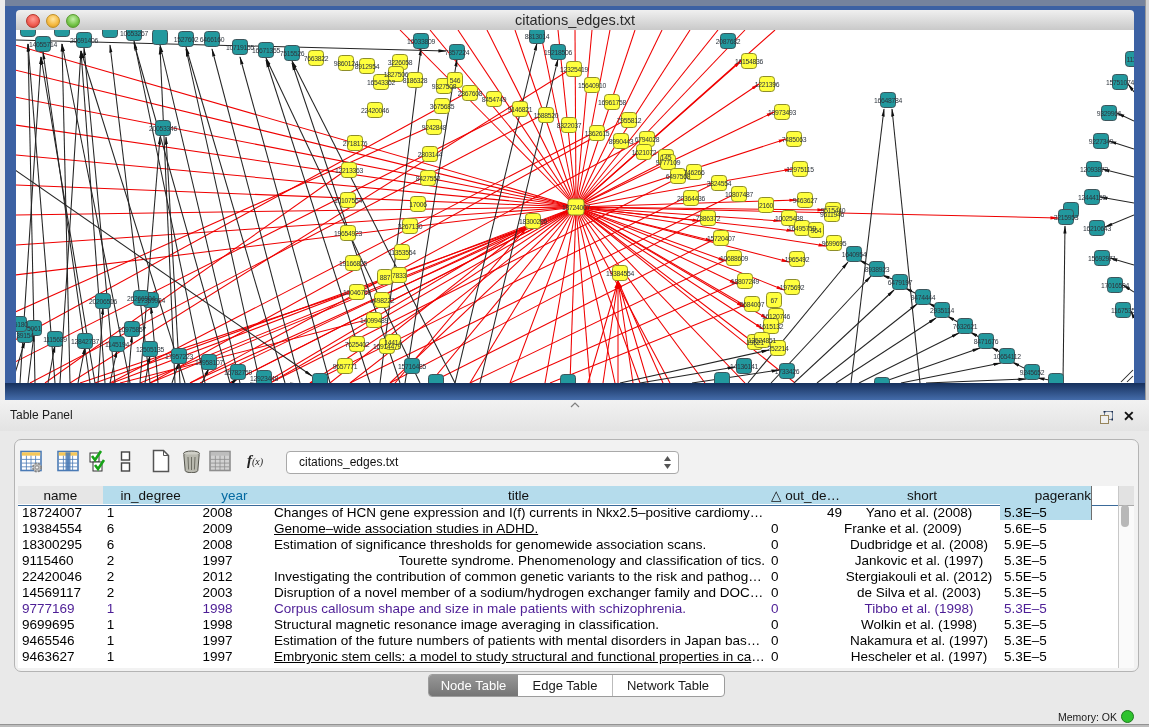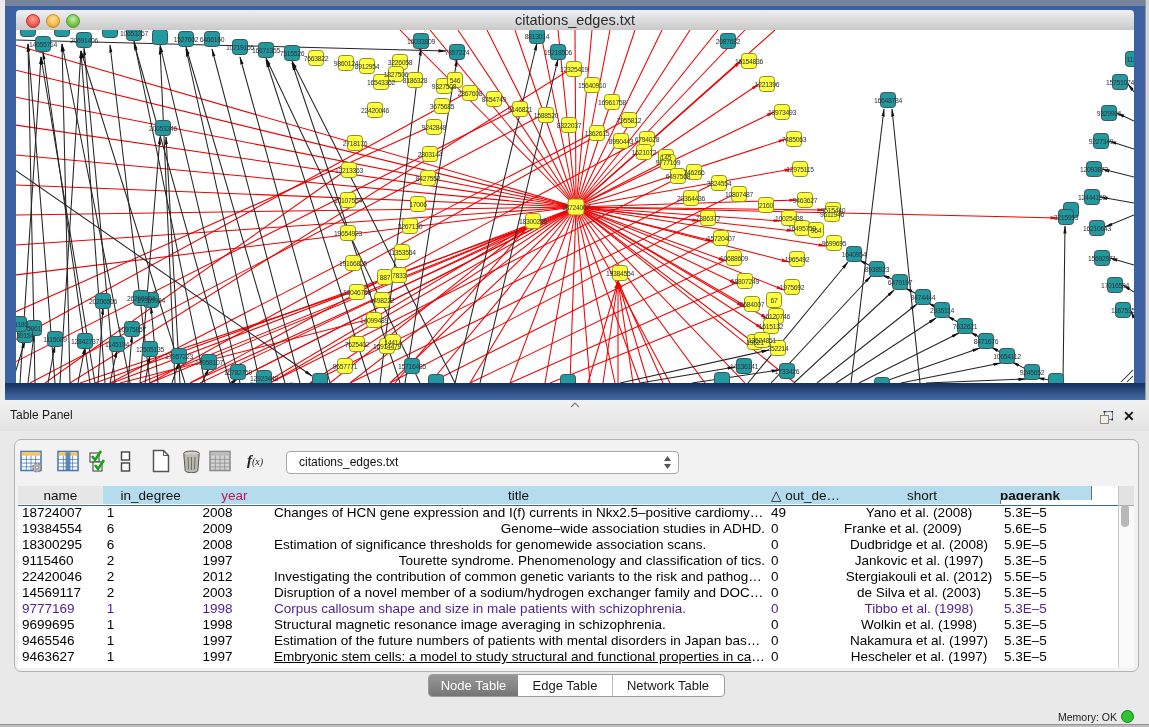--- a/index.html
+++ b/index.html
@@ -572,40 +572,40 @@
   <svg class="abs" style="right:6px;top:3px" width="9" height="15" viewBox="0 0 9 15">
         <path d="M4.5 1 L8 6 L1 6 z" fill="#555"></path>
         <path d="M4.5 14 L8 9 L1 9 z" fill="#555"></path>
       </svg>
 </div>
 
 <div class="abs" style="left:18px;top:486px;width:1115px;height:182px;background:#fff;overflow:hidden;">
 <div class="abs" style="left:0;top:0;width:1115px;height:19px;border-bottom:1px solid #3a6a9a;">
 <div class="abs" style="left:0.0px;top:0;width:84.7px;height:18px;background:#e6e6e6;border-right:1px solid #6e6e6e;font-size:13.5px;text-align:center;line-height:19px;color:#111;overflow:hidden;">name</div>
 <div class="abs" style="left:84.7px;top:0;width:95.9px;height:18px;background:#b5dcec;border-right:1px solid #6e6e6e;font-size:13.5px;text-align:center;line-height:19px;color:#111;overflow:hidden;">in_degree</div>
-<div class="abs" style="left:180.6px;top:0;width:71.4px;height:18px;background:#b5dcec;border-right:1px solid #6e6e6e;font-size:13.5px;text-align:center;line-height:19px;color:#be185d;overflow:hidden;">year</div>
+<div class="abs" style="left:180.6px;top:0;width:71.4px;height:18px;background:#b5dcec;border-right:1px solid #6e6e6e;font-size:13.5px;text-align:center;line-height:19px;color:#0369a1;overflow:hidden;">year</div>
 <div class="abs" style="left:252.0px;top:0;width:497.0px;height:18px;background:#b5dcec;border-right:1px solid #6e6e6e;font-size:13.5px;text-align:center;line-height:19px;color:#111;overflow:hidden;">title</div>
 <div class="abs" style="left:749.0px;top:0;width:77.0px;height:18px;background:#b5dcec;border-right:1px solid #6e6e6e;font-size:13.5px;text-align:center;line-height:19px;color:#111;overflow:hidden;">△ out_de…</div>
 <div class="abs" style="left:826.0px;top:0;width:156.0px;height:18px;background:#b5dcec;border-right:1px solid #6e6e6e;font-size:13.5px;text-align:center;line-height:19px;color:#111;overflow:hidden;">short</div>
-<div class="abs" style="left:982.0px;top:0;width:91.0px;height:14px;background:#b5dcec;border-right:1px solid #6e6e6e;font-size:13.5px;text-align:left;line-height:19px;color:#111;overflow:hidden;font-weight:bold;">pagerank</div>
+<div class="abs" style="left:982.0px;top:0;width:91.0px;height:34px;background:#b5dcec;border-right:1px solid #6e6e6e;font-size:13.5px;text-align:right;line-height:19px;color:#111;overflow:hidden;">pagerank</div>
 </div>
 <div class="abs" style="left:0;top:19px;width:1115px;height:16px;font-size:13.5px;color:#000;">
 <div class="abs" style="left:0.0px;top:0;width:78.7px;height:16px;line-height:16px;text-align:left;padding-left:4px;overflow:hidden;white-space:nowrap;">18724007</div>
 <div class="abs" style="left:84.7px;top:0;width:89.9px;height:16px;line-height:16px;text-align:left;padding-left:4px;overflow:hidden;white-space:nowrap;">1</div>
 <div class="abs" style="left:180.6px;top:0;width:65.4px;height:16px;line-height:16px;text-align:left;padding-left:4px;overflow:hidden;white-space:nowrap;">2008</div>
 <div class="abs" style="left:252.0px;top:0;width:491.0px;height:16px;line-height:16px;text-align:left;padding-left:4px;text-overflow:ellipsis;overflow:hidden;white-space:nowrap;">Changes of HCN gene expression and I(f) currents in Nkx2.5–positive cardiomyoc…</div>
-<div class="abs" style="left:749.0px;top:0;width:71.0px;height:16px;line-height:16px;text-align:left;padding-left:4px;overflow:hidden;white-space:nowrap;">49</div>
+<div class="abs" style="left:749.0px;top:0;width:71.0px;height:16px;line-height:16px;text-align:right;padding-left:4px;overflow:hidden;white-space:nowrap;">49</div>
 <div class="abs" style="left:826.0px;top:0;width:150.0px;height:16px;line-height:16px;text-align:center;overflow:hidden;white-space:nowrap;">Yano et al. (2008)</div>
 <div class="abs" style="left:982.0px;top:0;width:85.0px;height:16px;line-height:16px;text-align:left;padding-left:4px;overflow:hidden;white-space:nowrap;">5.3E–5</div>
 </div>
 <div class="abs" style="left:0;top:35px;width:1115px;height:16px;font-size:13.5px;color:#000;">
 <div class="abs" style="left:0.0px;top:0;width:78.7px;height:16px;line-height:16px;text-align:left;padding-left:4px;overflow:hidden;white-space:nowrap;">19384554</div>
 <div class="abs" style="left:84.7px;top:0;width:89.9px;height:16px;line-height:16px;text-align:left;padding-left:4px;overflow:hidden;white-space:nowrap;">6</div>
 <div class="abs" style="left:180.6px;top:0;width:65.4px;height:16px;line-height:16px;text-align:left;padding-left:4px;overflow:hidden;white-space:nowrap;">2009</div>
-<div class="abs" style="left:252.0px;top:0;width:491.0px;height:16px;line-height:16px;text-align:right;padding-left:4px;text-overflow:ellipsis;overflow:hidden;white-space:nowrap;">Genome–wide association studies in ADHD.</div>
+<div class="abs" style="left:252.0px;top:0;width:491.0px;height:16px;line-height:16px;text-align:left;padding-left:4px;text-overflow:ellipsis;overflow:hidden;white-space:nowrap;text-decoration:underline;">Genome–wide association studies in ADHD.</div>
 <div class="abs" style="left:749.0px;top:0;width:71.0px;height:16px;line-height:16px;text-align:left;padding-left:4px;overflow:hidden;white-space:nowrap;">0</div>
 <div class="abs" style="left:826.0px;top:0;width:150.0px;height:16px;line-height:16px;text-align:left;overflow:hidden;white-space:nowrap;">Franke et al. (2009)</div>
 <div class="abs" style="left:982.0px;top:0;width:85.0px;height:16px;line-height:16px;text-align:left;padding-left:4px;overflow:hidden;white-space:nowrap;">5.6E–5</div>
 </div>
 <div class="abs" style="left:0;top:51px;width:1115px;height:16px;font-size:13.5px;color:#000;">
 <div class="abs" style="left:0.0px;top:0;width:78.7px;height:16px;line-height:16px;text-align:left;padding-left:4px;overflow:hidden;white-space:nowrap;">18300295</div>
 <div class="abs" style="left:84.7px;top:0;width:89.9px;height:16px;line-height:16px;text-align:left;padding-left:4px;overflow:hidden;white-space:nowrap;">6</div>
 <div class="abs" style="left:180.6px;top:0;width:65.4px;height:16px;line-height:16px;text-align:left;padding-left:4px;overflow:hidden;white-space:nowrap;">2008</div>
 <div class="abs" style="left:252.0px;top:0;width:491.0px;height:16px;line-height:16px;text-align:left;padding-left:4px;text-overflow:ellipsis;overflow:hidden;white-space:nowrap;">Estimation of significance thresholds for genomewide association scans.</div>
 <div class="abs" style="left:749.0px;top:0;width:71.0px;height:16px;line-height:16px;text-align:left;padding-left:4px;overflow:hidden;white-space:nowrap;">0</div>
@@ -645,21 +645,21 @@
 <div class="abs" style="left:180.6px;top:0;width:65.4px;height:16px;line-height:16px;text-align:left;padding-left:4px;overflow:hidden;white-space:nowrap;">1998</div>
 <div class="abs" style="left:252.0px;top:0;width:491.0px;height:16px;line-height:16px;text-align:left;padding-left:4px;text-overflow:ellipsis;overflow:hidden;white-space:nowrap;">Corpus callosum shape and size in male patients with schizophrenia.</div>
 <div class="abs" style="left:749.0px;top:0;width:71.0px;height:16px;line-height:16px;text-align:left;padding-left:4px;overflow:hidden;white-space:nowrap;">0</div>
 <div class="abs" style="left:826.0px;top:0;width:150.0px;height:16px;line-height:16px;text-align:center;overflow:hidden;white-space:nowrap;">Tibbo et al. (1998)</div>
 <div class="abs" style="left:982.0px;top:0;width:85.0px;height:16px;line-height:16px;text-align:left;padding-left:4px;overflow:hidden;white-space:nowrap;">5.3E–5</div>
 </div>
 <div class="abs" style="left:0;top:131px;width:1115px;height:16px;font-size:13.5px;color:#000;">
 <div class="abs" style="left:0.0px;top:0;width:78.7px;height:16px;line-height:16px;text-align:left;padding-left:4px;overflow:hidden;white-space:nowrap;">9699695</div>
 <div class="abs" style="left:84.7px;top:0;width:89.9px;height:16px;line-height:16px;text-align:left;padding-left:4px;overflow:hidden;white-space:nowrap;">1</div>
 <div class="abs" style="left:180.6px;top:0;width:65.4px;height:16px;line-height:16px;text-align:left;padding-left:4px;overflow:hidden;white-space:nowrap;">1998</div>
-<div class="abs" style="left:252.0px;top:0;width:491.0px;height:16px;line-height:16px;text-align:left;padding-left:4px;text-overflow:ellipsis;overflow:hidden;white-space:nowrap;">Structural magnetic resonance image averaging in schizophrenia.</div>
+<div class="abs" style="left:252.0px;top:0;width:491.0px;height:16px;line-height:16px;text-align:left;padding-left:4px;text-overflow:ellipsis;overflow:hidden;white-space:nowrap;">Structural magnetic resonance image averaging in classification.</div>
 <div class="abs" style="left:749.0px;top:0;width:71.0px;height:16px;line-height:16px;text-align:left;padding-left:4px;overflow:hidden;white-space:nowrap;">0</div>
 <div class="abs" style="left:826.0px;top:0;width:150.0px;height:16px;line-height:16px;text-align:center;overflow:hidden;white-space:nowrap;">Wolkin et al. (1998)</div>
 <div class="abs" style="left:982.0px;top:0;width:85.0px;height:16px;line-height:16px;text-align:left;padding-left:4px;overflow:hidden;white-space:nowrap;">5.3E–5</div>
 </div>
 <div class="abs" style="left:0;top:147px;width:1115px;height:16px;font-size:13.5px;color:#000;">
 <div class="abs" style="left:0.0px;top:0;width:78.7px;height:16px;line-height:16px;text-align:left;padding-left:4px;overflow:hidden;white-space:nowrap;">9465546</div>
 <div class="abs" style="left:84.7px;top:0;width:89.9px;height:16px;line-height:16px;text-align:left;padding-left:4px;overflow:hidden;white-space:nowrap;">1</div>
 <div class="abs" style="left:180.6px;top:0;width:65.4px;height:16px;line-height:16px;text-align:left;padding-left:4px;overflow:hidden;white-space:nowrap;">1997</div>
 <div class="abs" style="left:252.0px;top:0;width:491.0px;height:16px;line-height:16px;text-align:left;padding-left:4px;text-overflow:ellipsis;overflow:hidden;white-space:nowrap;">Estimation of the future numbers of patients with mental disorders in Japan base…</div>
 <div class="abs" style="left:749.0px;top:0;width:71.0px;height:16px;line-height:16px;text-align:left;padding-left:4px;overflow:hidden;white-space:nowrap;">0</div>

